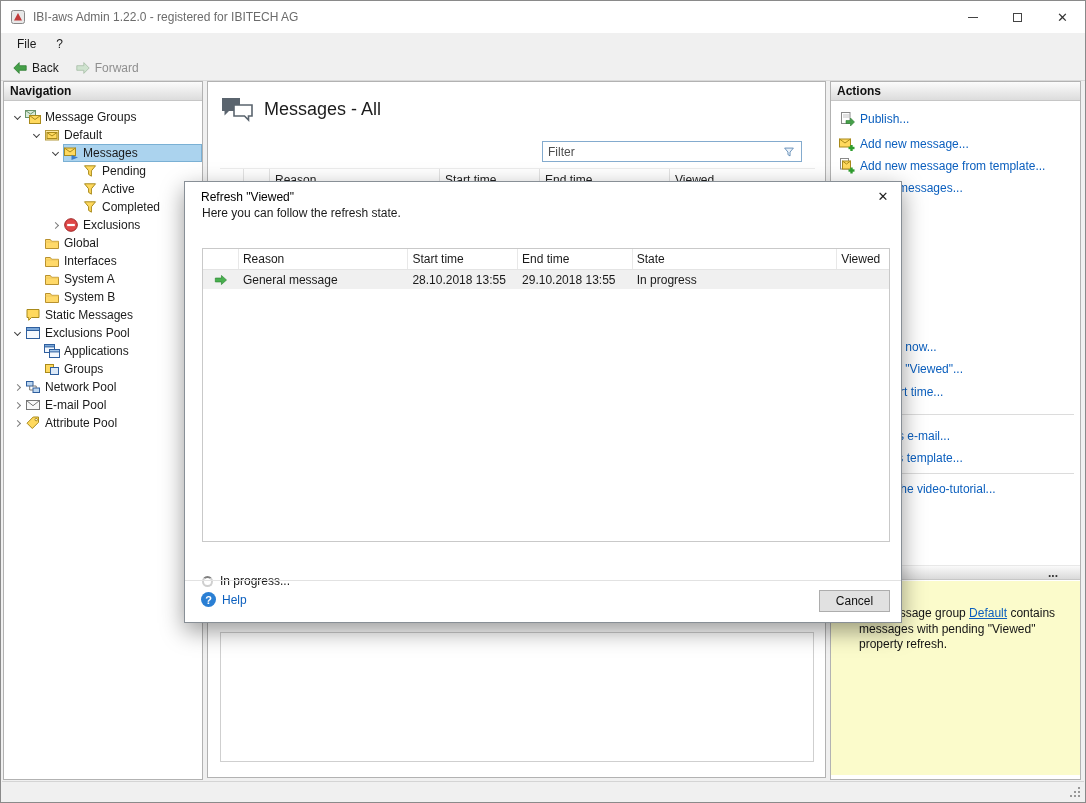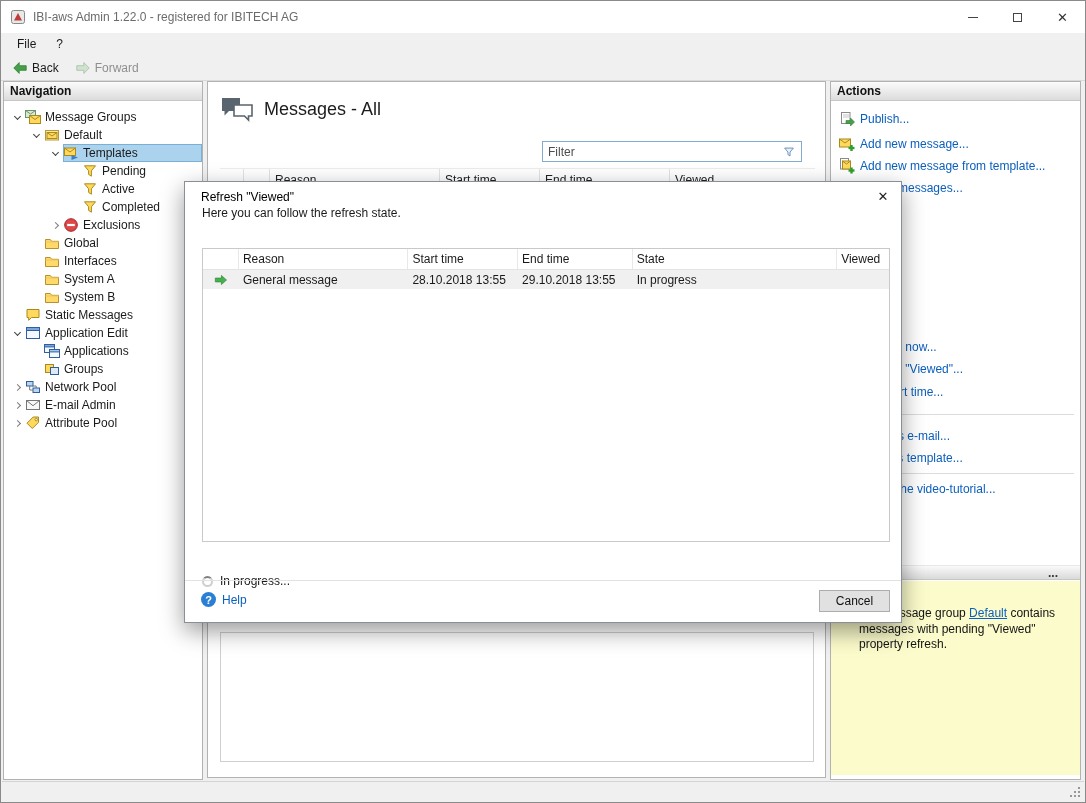--- a/index.html
+++ b/index.html
@@ -183,21 +183,21 @@
           <i class="chev chev-down"></i>
         </span>
         <span class="tr-body">
           <span class="ic">
             <svg viewBox="0 0 16 16">
               <rect x="1.5" y="3" width="11" height="7.5" fill="#ffd95e" stroke="#a98a1b"></rect>
               <path d="M1.5 3 L7 7 L12.5 3" fill="none" stroke="#a98a1b"></path>
               <path d="M8.5 10 L15 12.5 L8.5 15 Z" fill="#3d7ec9"></path>
             </svg>
           </span>
-          <span class="tr-label">Templates</span>
+          <span class="tr-label">Messages</span>
         </span>
       </div>
       <div class="tree-row">
         <span class="tr-indent" style="width: 63px;"></span>
         <span class="tr-exp"></span>
         <span class="tr-body">
           <span class="ic">
             <svg viewBox="0 0 16 16">
               <path d="M2.5 2.8 h11 l-4.1 5 v5.4 l-2.8 -1.8 v-3.6 Z" fill="#ffd95e" stroke="#a98a1b"></path>
             </svg>
@@ -313,21 +313,21 @@
         <span class="tr-exp">
           <i class="chev chev-down"></i>
         </span>
         <span class="tr-body">
           <span class="ic">
             <svg viewBox="0 0 16 16">
               <rect x="1.5" y="2.5" width="13" height="11" fill="#f4f8fd" stroke="#2f5f9e"></rect>
               <rect x="1.5" y="2.5" width="13" height="3" fill="#7aa7d9" stroke="#2f5f9e"></rect>
             </svg>
           </span>
-          <span class="tr-label">Application Edit</span>
+          <span class="tr-label">Exclusions Pool</span>
         </span>
       </div>
       <div class="tree-row">
         <span class="tr-indent" style="width: 25px;"></span>
         <span class="tr-exp"></span>
         <span class="tr-body">
           <span class="ic">
             <svg viewBox="0 0 16 16">
               <rect x="0.5" y="1.5" width="10" height="8" fill="#f4f8fd" stroke="#2f5f9e"></rect>
               <rect x="0.5" y="1.5" width="10" height="2.4" fill="#7aa7d9" stroke="#2f5f9e"></rect>
@@ -372,21 +372,21 @@
         <span class="tr-exp">
           <i class="chev chev-right"></i>
         </span>
         <span class="tr-body">
           <span class="ic">
             <svg viewBox="0 0 16 16">
               <rect x="1.5" y="3.5" width="13" height="9" fill="#f7f7f7" stroke="#767676"></rect>
               <path d="M1.5 3.5 L8 8.7 L14.5 3.5" fill="none" stroke="#767676"></path>
             </svg>
           </span>
-          <span class="tr-label">E-mail Admin</span>
+          <span class="tr-label">E-mail Pool</span>
         </span>
       </div>
       <div class="tree-row">
         <span class="tr-indent" style="width: 6px;"></span>
         <span class="tr-exp">
           <i class="chev chev-right"></i>
         </span>
         <span class="tr-body">
           <span class="ic">
             <svg viewBox="0 0 16 16">

